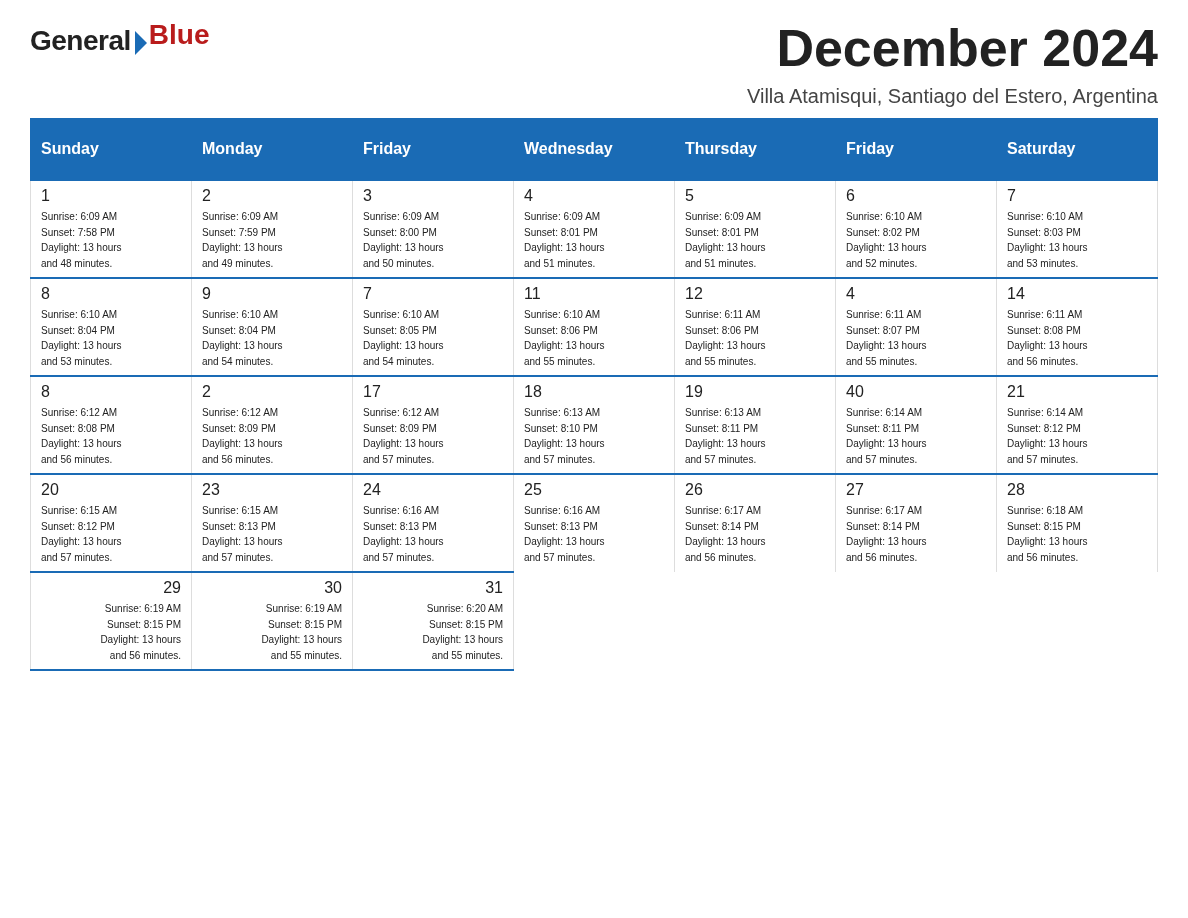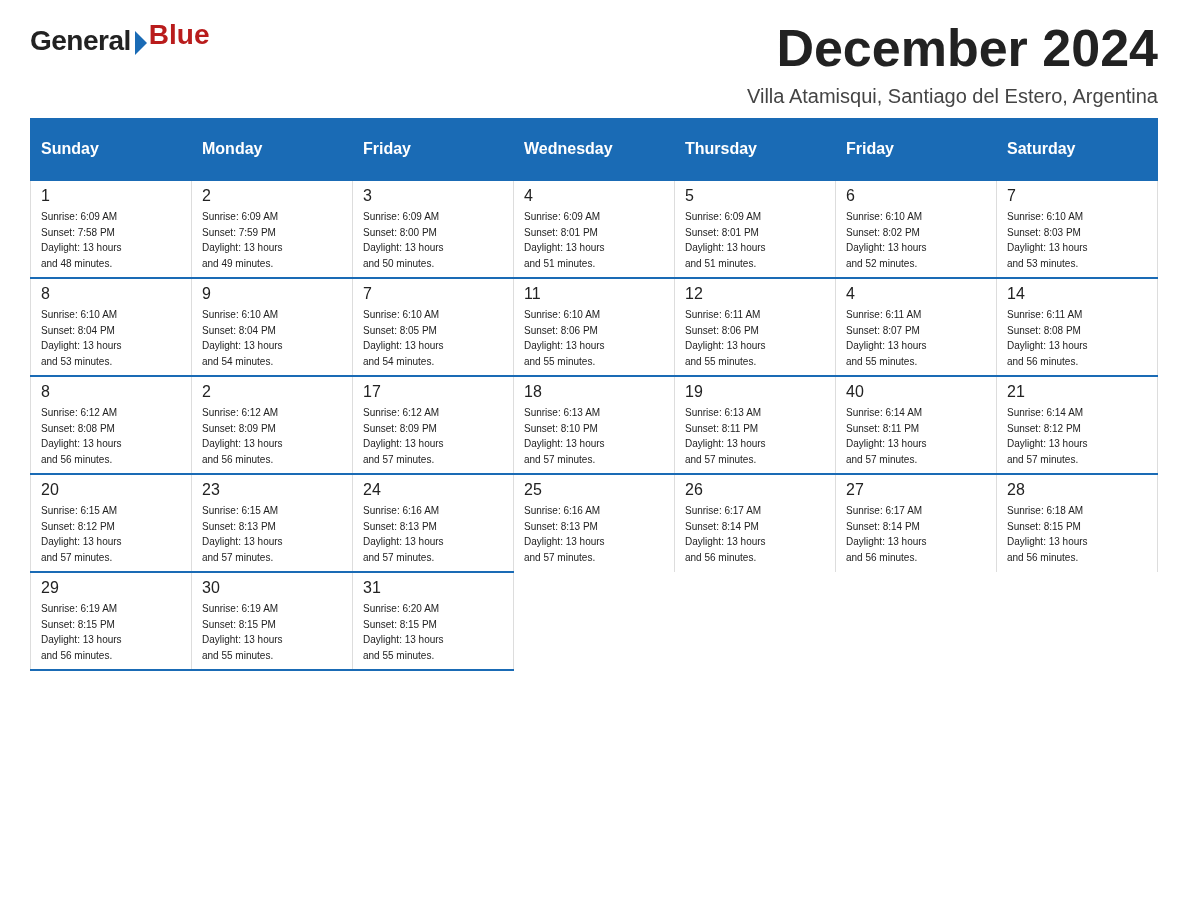--- a/index.html
+++ b/index.html
@@ -119,20 +119,21 @@
     }
 
     .empty-cell {
       border: none;
       background: #fff;
     }
 
     
     .calendar-table tbody tr:last-child td {
       border-bottom: 2px solid #1a6bb5;
+      text-align: right;
     }
   </style>
 </head>
 <body>
 
 <div class="header-row">
   <div class="logo">
     <div class="logo-top">
       <span class="logo-general">General</span>
       <div class="logo-arrow"></div>

